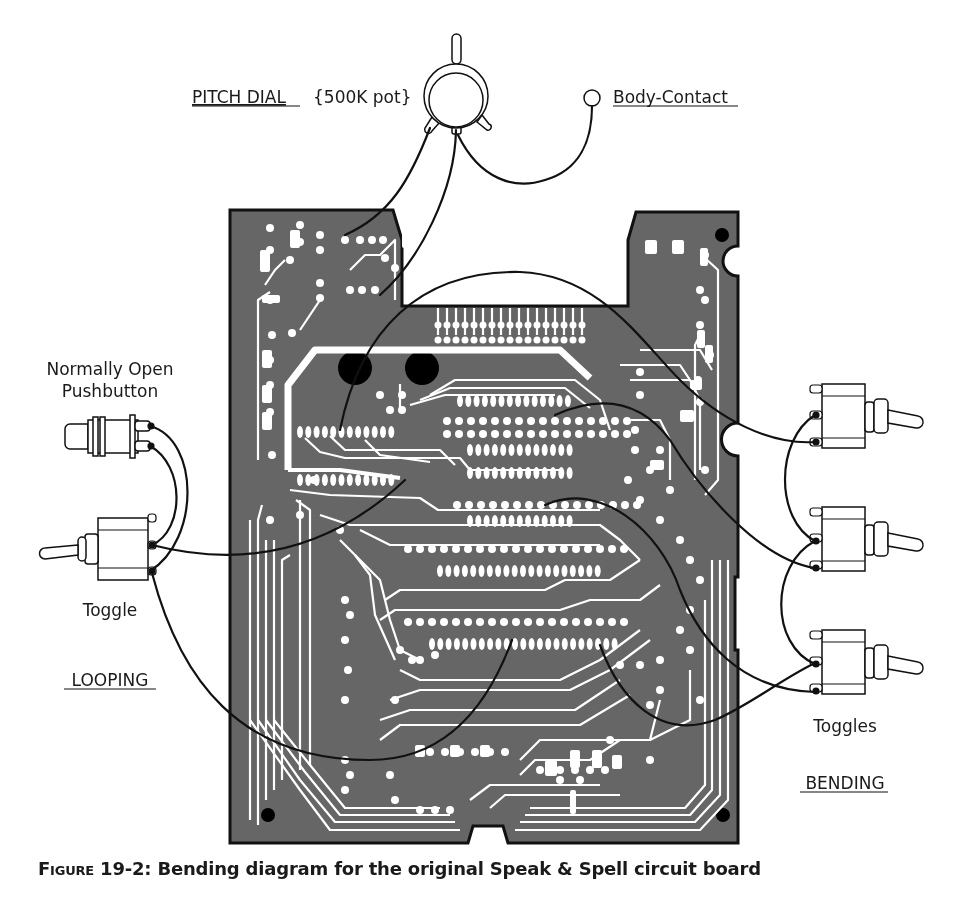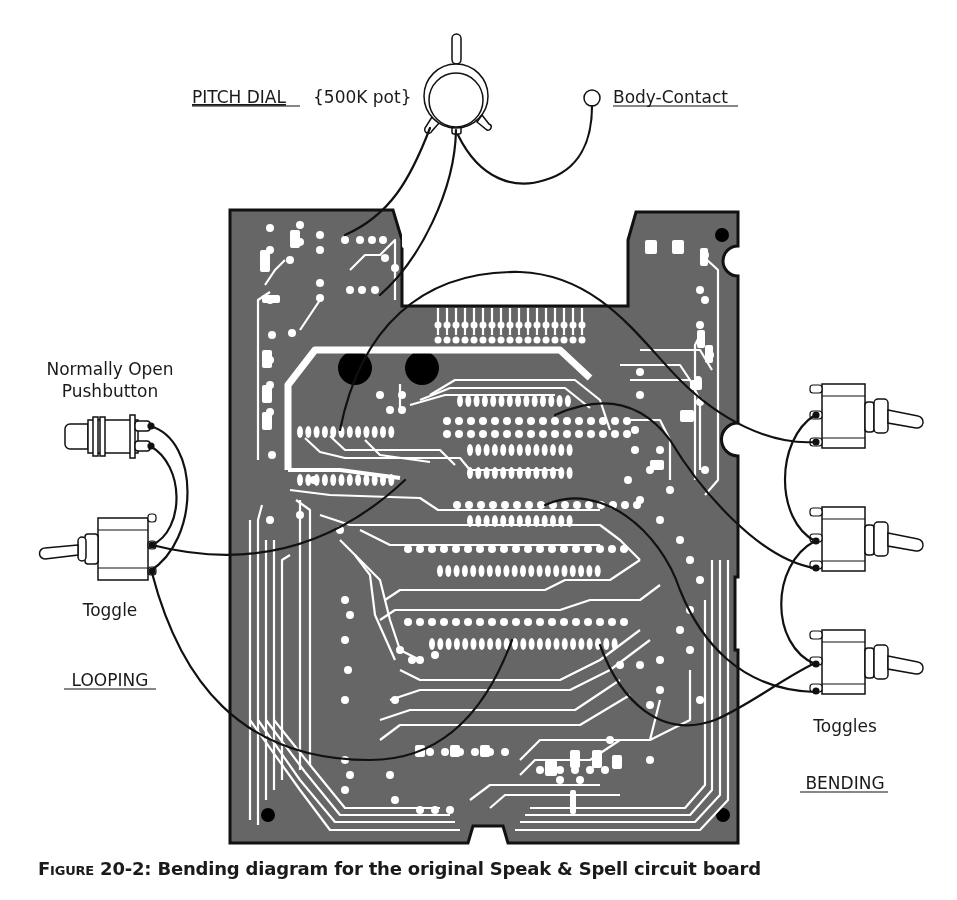--- a/index.html
+++ b/index.html
@@ -545,15 +545,15 @@
   <text class="lbl" x="110" y="616" font-size="17" text-anchor="middle">Toggle</text>
   <text class="lbl" x="110" y="686" font-size="17" text-anchor="middle">LOOPING</text>
   <line x1="64" y1="689" x2="156" y2="689" stroke="#111" stroke-width="1.2"></line>
 
   <text class="lbl" x="845" y="732" font-size="17" text-anchor="middle">Toggles</text>
   <text class="lbl" x="845" y="789" font-size="17" text-anchor="middle">BENDING</text>
   <line x1="800" y1="792" x2="888" y2="792" stroke="#111" stroke-width="1.2"></line>
 </svg>
 
 <div class="caption">
-  <span class="fig">Figure 20-2:</span>
+  <span class="fig">Figure 19-2:</span>
   <span>Bending diagram for the original Speak &amp; Spell circuit board</span>
 </div>
 
 </body></html>

